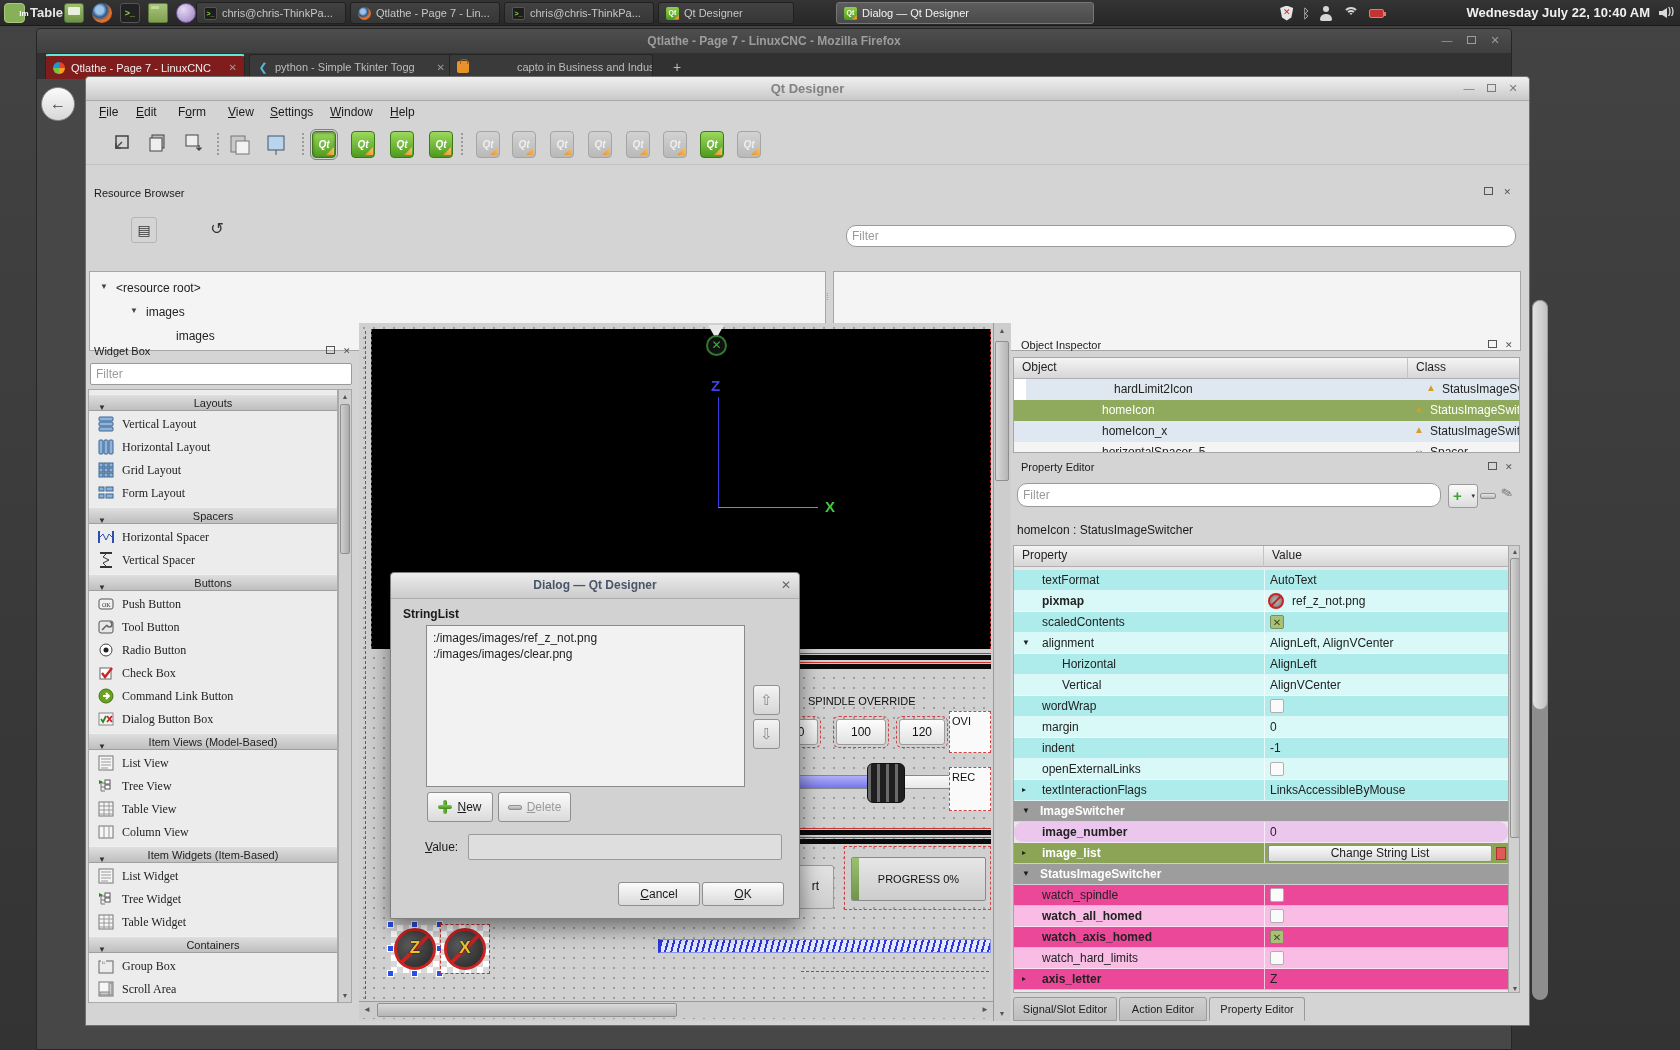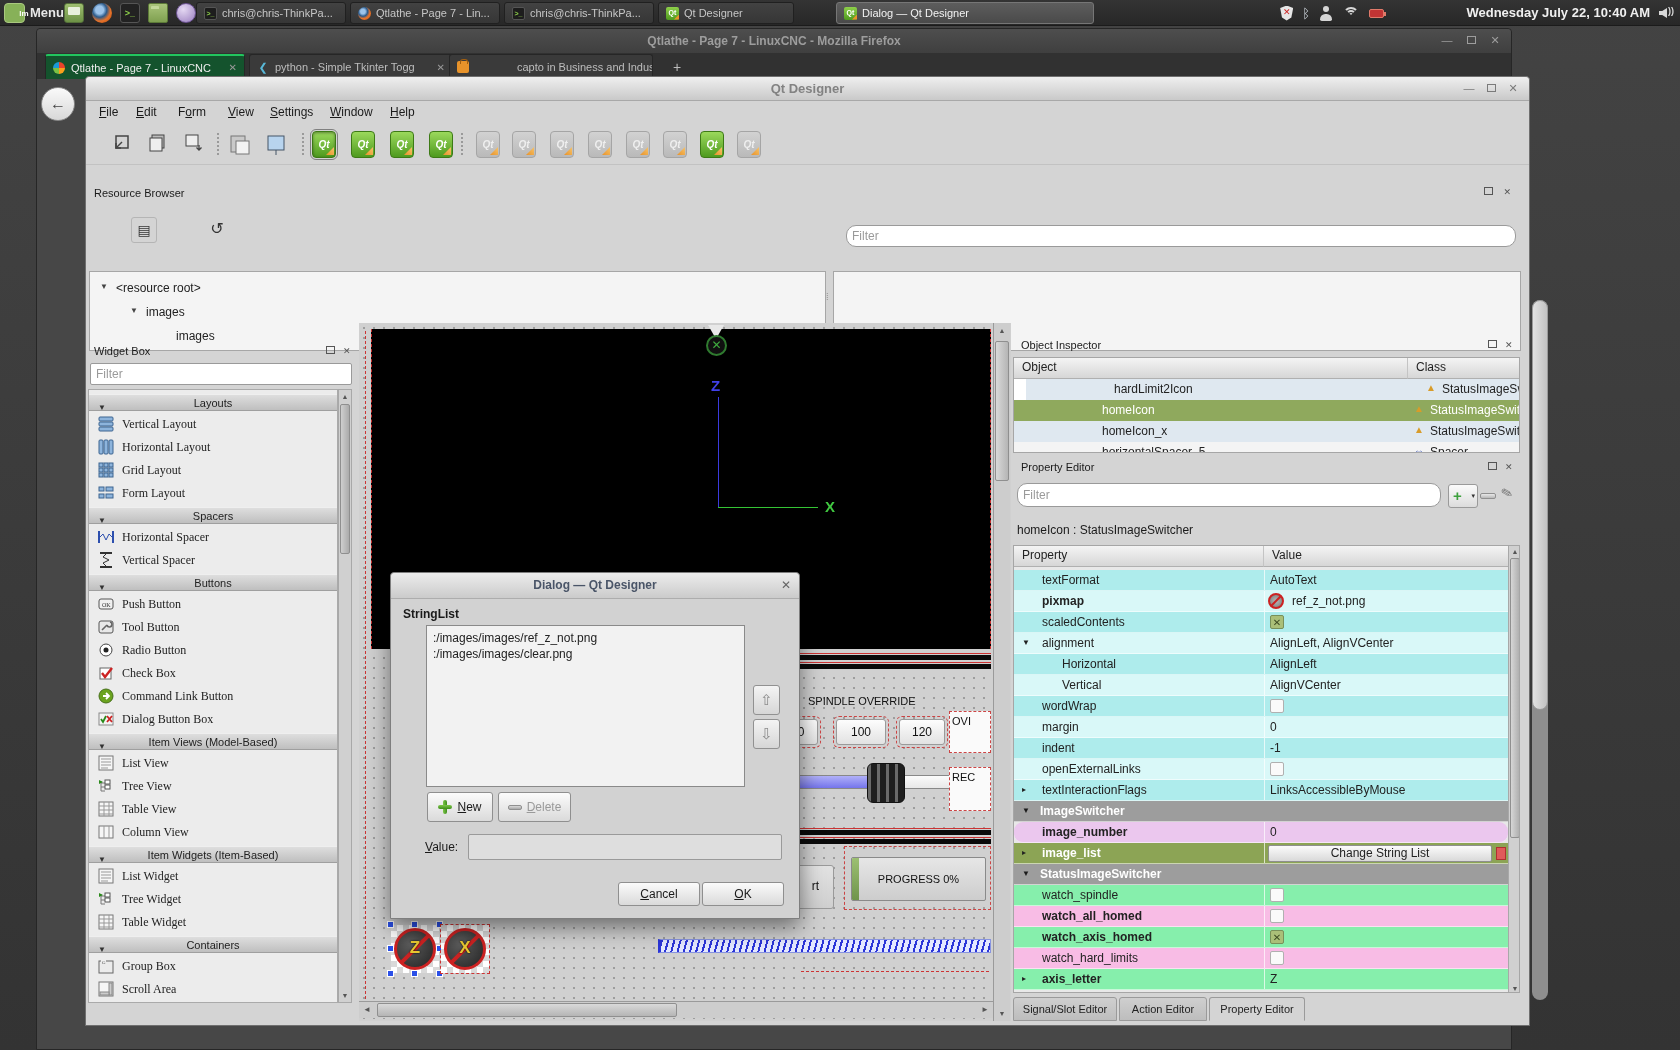--- a/index.html
+++ b/index.html
@@ -45,21 +45,21 @@
   .speaker { position:absolute; right:6px; top:6px; width:15px; height:14px; }
   .speaker::before { content:""; position:absolute; left:0; top:2px; width:8px; height:10px; background:#d8d8d8; clip-path:polygon(0 30%,40% 30%,100% 0,100% 100%,40% 70%,0 70%); }
   .speaker::after { content:"))"; position:absolute; right:0; top:0; color:#d8d8d8; font-size:9px; font-weight:bold; }
 
   
   #ff-win { position:absolute; left:36px; top:28px; width:1476px; height:1022px; background:#474747; border:1px solid #262626; border-radius:4px 4px 0 0; z-index:1; }
   #ff-title { position:absolute; left:0; top:0; width:100%; height:24px; background:linear-gradient(#4e4e4e,#3f3f3f); border-radius:4px 4px 0 0; color:#9d9d9d; font-weight:bold; font-size:12px; text-align:center; line-height:24px; }
   .ff-ctl { position:absolute; top:5px; color:#9d9d9d; font-size:11px; width:16px; text-align:center; }
   #ff-tabbar { position:absolute; left:0; top:24px; width:100%; height:26px; background:#313131; }
   .fftab { position:absolute; top:1px; height:25px; border:1px solid #262626; border-bottom:none; border-radius:3px 3px 0 0; background:#3a3a3a; color:#bdbdbd; font-size:11px; display:flex; align-items:center; gap:6px; padding:0 7px; white-space:nowrap; overflow:hidden; }
-  .fftab.active { background:#14532d; color:#eee; border-top:2px solid #22c55e; }
+  .fftab.active { background:#7f1d1d; color:#eee; border-top:2px solid #5eead4; }
   .fftab .x { margin-left:auto; color:#999; font-size:10px; }
   .ticon { width:12px; height:12px; flex:0 0 12px; border-radius:2px; }
   .ticon.joomla { background:conic-gradient(#e8432a 0 90deg,#f9a01b 0 180deg,#7ac143 0 270deg,#1b9ad6 0); border-radius:50%; }
   .ticon.chevron { background:none; color:#58b8d8; font-weight:bold; font-size:11px; line-height:12px; text-align:center; }
   .ticon.bag { background:#e8932a; position:relative; }
   .ticon.bag::before { content:""; position:absolute; left:3px; top:-2px; width:6px; height:4px; border:1px solid #a05e10; border-bottom:none; border-radius:3px 3px 0 0; }
   #ff-newtab { position:absolute; top:6px; color:#bbb; font-size:14px; }
   #ff-back { position:absolute; left:4px; top:58px; width:34px; height:34px; border-radius:50%; background:linear-gradient(#fafafa,#d8d8d8); border:1px solid #888; color:#444; font-size:16px; font-weight:bold; text-align:center; line-height:32px; z-index:2; }
 
   
@@ -147,21 +147,21 @@
   .oi-row .ci { position:absolute; left:400px; top:3px; font-size:10px; }
   .oi-row .cl { position:absolute; left:416px; top:3px; }
   .prow { position:absolute; left:0; width:494px; height:21px; font-size:12px; color:#222; border-bottom:1px solid rgba(255,255,255,.55); }
   .prow .arr { position:absolute; left:8px; top:5px; font-size:8px; color:#222; }
   .prow .nm { position:absolute; left:28px; top:3px; white-space:nowrap; }
   .prow .val { position:absolute; left:256px; top:3px; white-space:nowrap; }
   .prow .vcell { position:absolute; left:250px; top:0; width:244px; height:100%; border-left:1px solid rgba(255,255,255,.7); }
   .th-cyan-dark { background:#aeecec; }
   .th-cyan-light { background:#d9f8f8; }
   .th-purple { background:#ebc7ee;border-radius:9px; }
-  .th-pink-light { background:#86efac; }
+  .th-pink-light { background:#ec4899; }
   .th-pink-dark { background:#f8bce5; }
   .psec { background:#9d9d9d !important; color:#fff; }
   .psec .nm { font-weight:bold; left:26px; }
   .psec .arr { color:#1a1a1a; }
   .psel { background:#8ca455; color:#fff; }
   .cb { position:absolute; left:256px; top:3px; width:14px; height:14px; background:#fafafa; border:1px solid #b0b0b0; border-radius:2px; }
   .cb.checked { background:#aabf78; border-color:#78905a; }
   .cb.checked::after { content:"✕"; position:absolute; left:0; top:0; width:100%; text-align:center; font-size:10px; color:#3c4a22; line-height:13px; }
   .pixwrap { position:absolute; left:254px; top:2px; width:16px; height:16px; border-radius:50%; background:radial-gradient(#bbb,#777); border:2px solid #c22; }
   .pixwrap::after { content:""; position:absolute; left:-1px; top:5px; width:14px; height:2px; background:#c22; transform:rotate(-45deg); }
@@ -731,21 +731,21 @@
 
     <div id="bottom-tabs">
         <div class="btab" style="left: 927px; width: 104px; top: 920px;">Signal/Slot Editor</div>
         <div class="btab" style="left: 1033px; width: 88px; top: 920px;">Action Editor</div>
         <div class="btab active" style="left: 1123px; width: 96px; top: 920px;">Property Editor</div>
       </div>
   </div>
 
   <div id="panel">
     <div class="mint-logo">lm</div>
-    <div id="menu-label">Menu</div>
+    <div id="menu-label">Table</div>
     <div id="launchers">
         <div class="launcher l-desktop" style="left: 64px;">
           <i></i>
         </div>
         <div class="launcher l-firefox" style="left: 92px;"></div>
         <div class="launcher l-term" style="left: 120px;">&gt;_</div>
         <div class="launcher l-files" style="left: 148px;">
           <i></i>
         </div>
         <div class="launcher l-pidgin" style="left: 176px;"></div>

